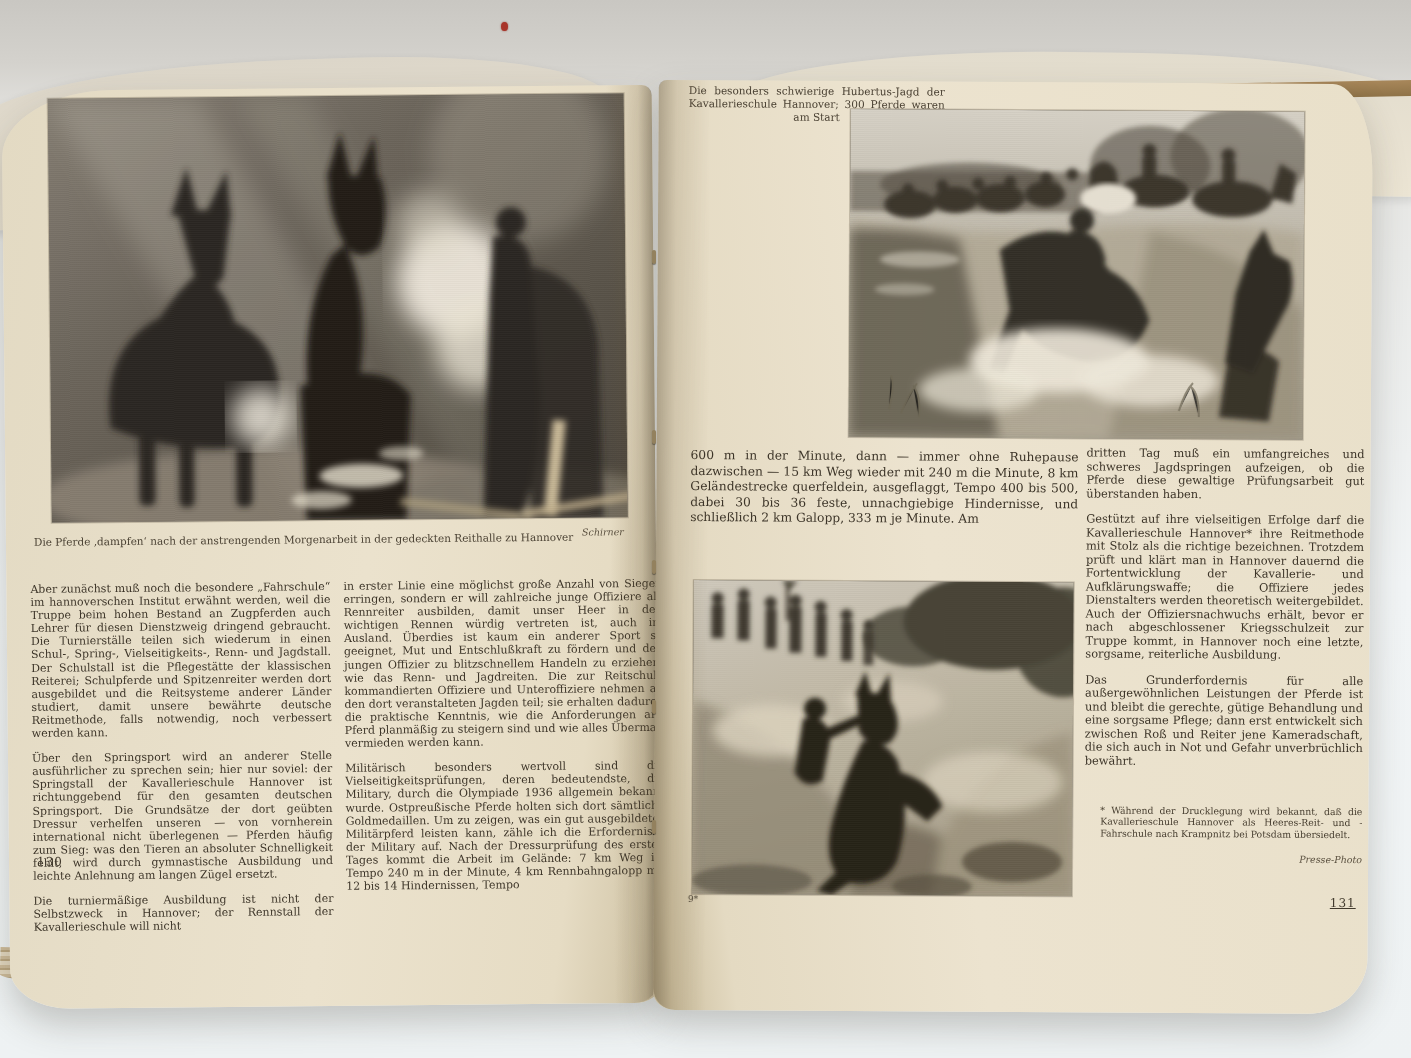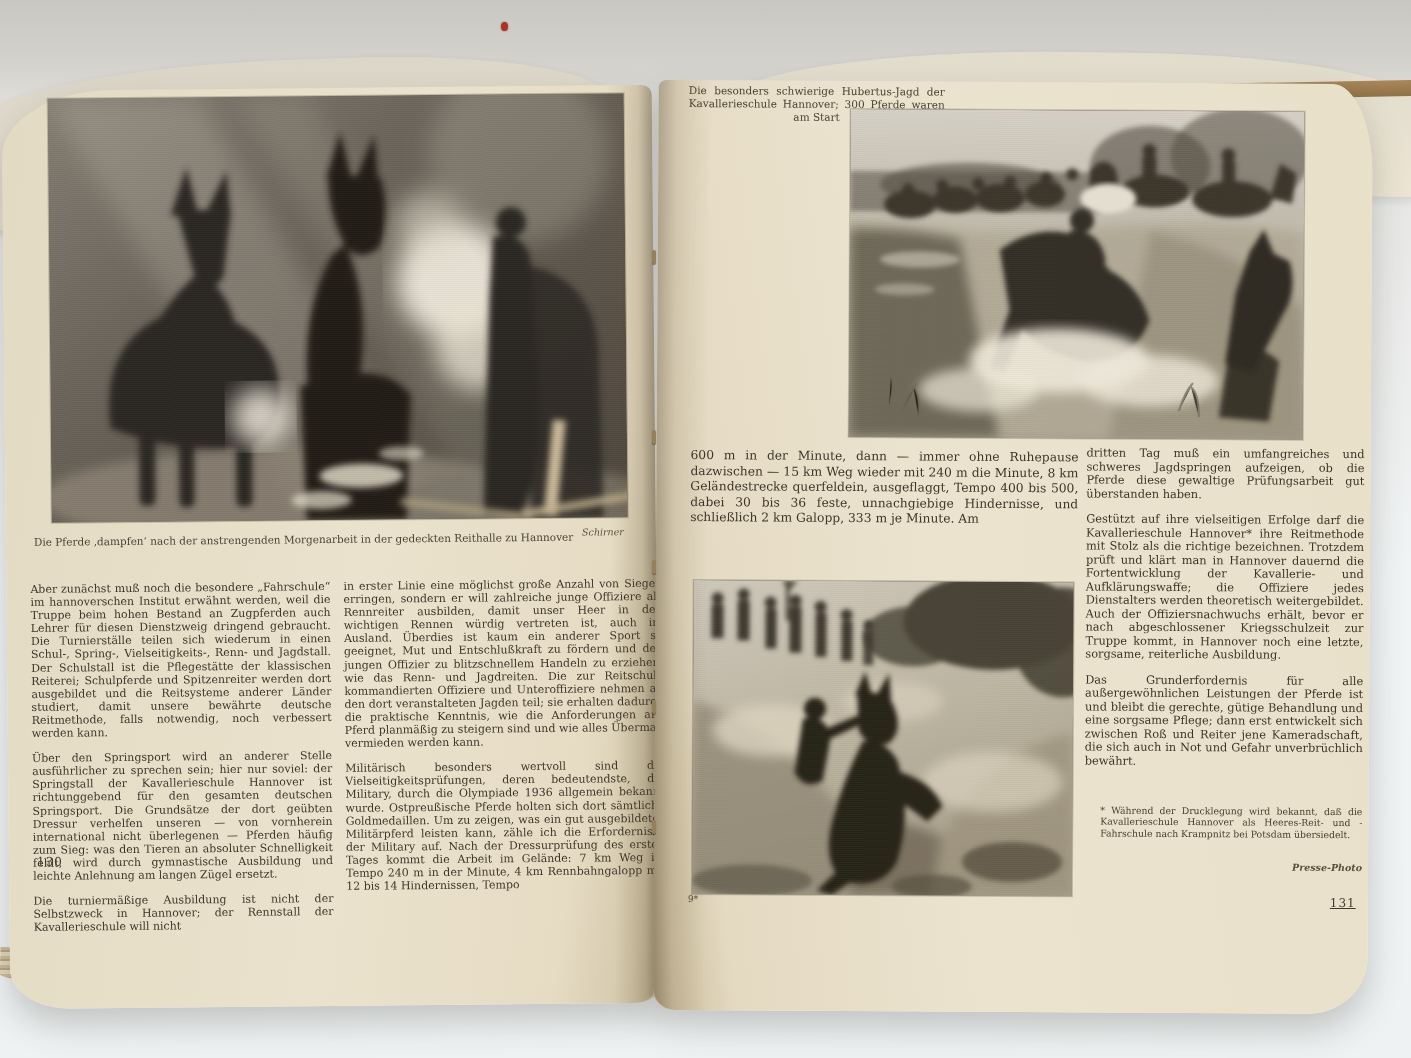--- a/index.html
+++ b/index.html
@@ -61,21 +61,21 @@
 
   
   .rp-topcap{position:absolute;left:30px;top:4px;width:256px;text-align:justify;text-align-last:center;}
   .rp-topcap-credit{position:absolute;left:30px;top:48px;width:256px;text-align:right;padding-right:14px;box-sizing:border-box;}
   .rp-col1{position:absolute;left:34px;top:368px;width:388px;}
   .rp-col1 p{font-size:12.3px;line-height:15.5px;}
   .rp-col2{position:absolute;left:430px;top:364px;width:278px;}
   .rp-col2 p{font-size:11.4px;line-height:13.5px;}
   .rp-footnote{position:absolute;left:446px;top:722px;width:262px;font-size:9.3px;line-height:11.4px;color:#453c2e;text-align:justify;}
   .rp-botcap{position:absolute;left:430px;top:768px;width:278px;}
-  .rp-botcap .credit{float:right;margin-top:10px;font-weight:bold;}
+  .rp-botcap .credit{float:right;margin-top:2px;}
   .sig{position:absolute;left:34px;top:814px;font-size:9px;color:#4a4234;}
 
   .lp-cap{position:absolute;left:28px;top:440px;width:596px;}
   .lp-cap .credit{position:absolute;right:6px;top:1px;}
   .lp-cols{left:24px;top:492px;width:632px;gap:13px;}
   .lp-cols .col1{width:300px;}
   .lp-cols .col2{width:319px;}
 
   
   .photo::after{content:"";position:absolute;inset:0;

